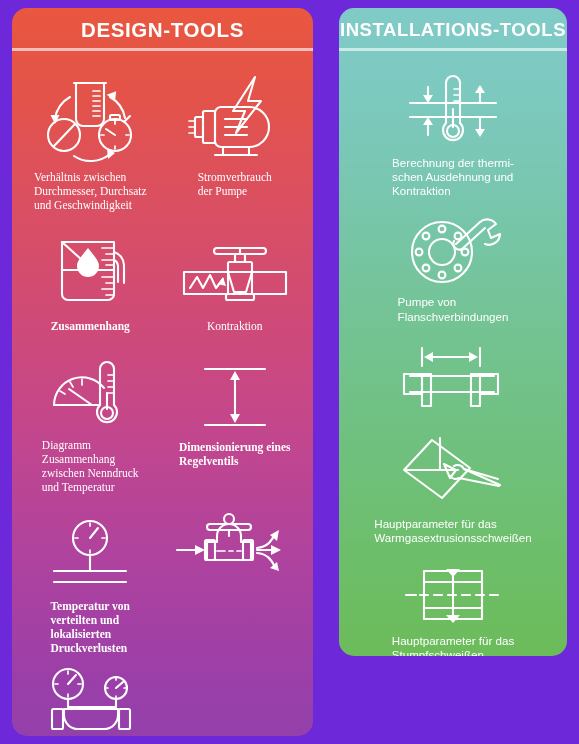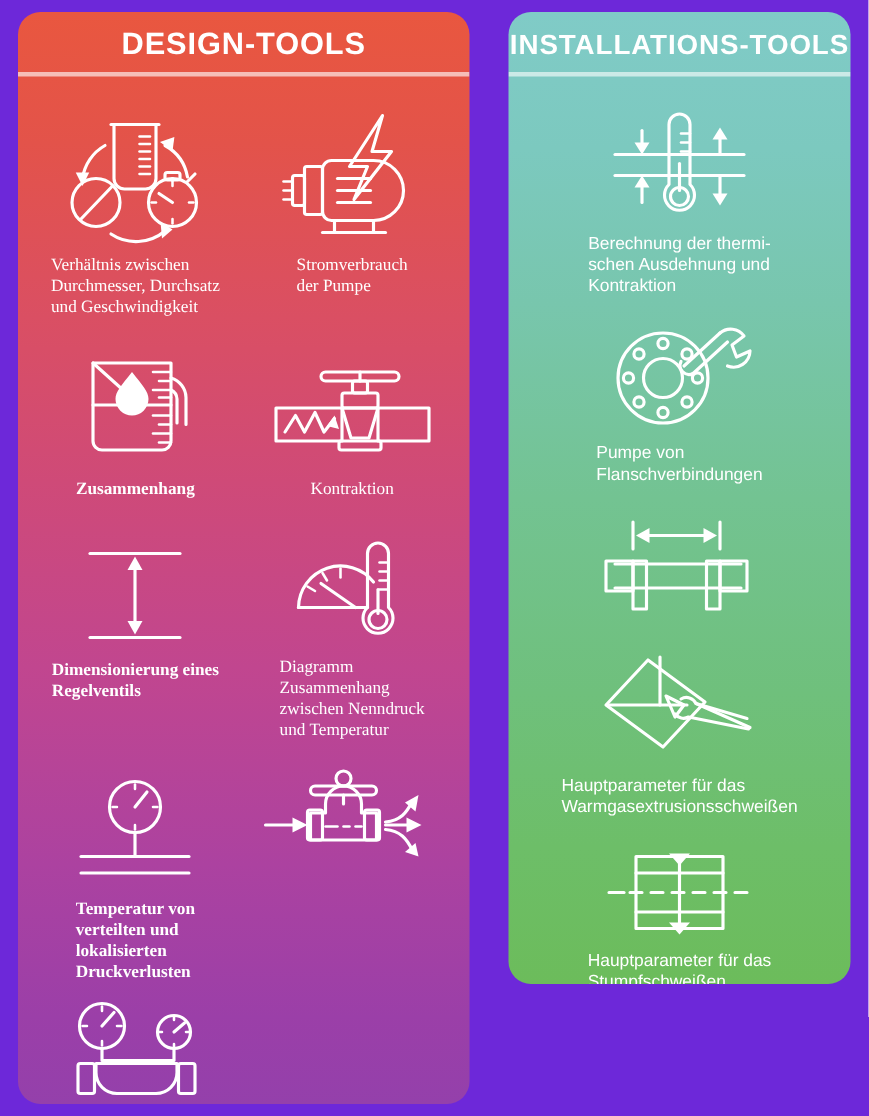--- a/index.html
+++ b/index.html
@@ -247,62 +247,62 @@
             <rect class="st" x="40" y="8" width="52" height="6" rx="3"></rect>
             <line class="st" x1="66" y1="8" x2="66" y2="14"></line>
 
             <path class="st" d="M16 48 l7 -11 l6 11 l7 -13 l6 13 l7 -9"></path>
             <path class="st-f" d="M49 37 l3 9 l-8 -2 z"></path>
           </svg>
         </div>
         <div class="caption">Kontraktion</div>
       </div>
 
+      <div class="tile" style="padding-top:18px;">
+        <div class="art">
+          <svg width="104" height="78" viewBox="0 0 104 78" aria-hidden="true">
+
+            <path class="st" d="M16 52 A28 28 0 0 1 66 35"></path>
+            <line class="st" x1="16" y1="52" x2="62" y2="52"></line>
+            <g class="st st-thin">
+              <line x1="22" y1="38" x2="27" y2="41"></line>
+              <line x1="32" y1="29" x2="35" y2="34"></line>
+              <line x1="44" y1="26" x2="44" y2="32"></line>
+            </g>
+            <path class="st" d="M31 36 L54 52"></path>
+
+            <path class="st" d="M62 16 a7 7 0 0 1 14 0 v36 a10 10 0 1 1 -14 0 z"></path>
+            <circle class="st" cx="69" cy="60" r="6"></circle>
+            <line class="st" x1="69" y1="40" x2="69" y2="56"></line>
+            <g class="st st-thin">
+              <line x1="70" y1="22" x2="76" y2="22"></line>
+              <line x1="70" y1="28" x2="76" y2="28"></line>
+              <line x1="70" y1="34" x2="76" y2="34"></line>
+              <line x1="70" y1="40" x2="76" y2="40"></line>
+            </g>
+          </svg>
+        </div>
+        <div class="caption">Diagramm
+Zusammenhang
+zwischen Nenndruck
+und Temperatur</div>
+      </div>
+
       <div class="tile" style="padding-top:26px;">
         <div class="art">
           <svg width="100" height="72" viewBox="0 0 100 72" aria-hidden="true">
             <line class="st" x1="20" y1="8" x2="80" y2="8"></line>
             <line class="st" x1="20" y1="64" x2="80" y2="64"></line>
             <line class="st" x1="50" y1="16" x2="50" y2="56"></line>
             <path class="st-f" d="M50 10 l5 9 h-10 z"></path>
             <path class="st-f" d="M50 62 l5 -9 h-10 z"></path>
           </svg>
         </div>
         <div class="caption bold">Dimensionierung eines
 Regelventils</div>
-      </div>
-
-      <div class="tile" style="padding-top:18px;">
-        <div class="art">
-          <svg width="104" height="78" viewBox="0 0 104 78" aria-hidden="true">
-
-            <path class="st" d="M16 52 A28 28 0 0 1 66 35"></path>
-            <line class="st" x1="16" y1="52" x2="62" y2="52"></line>
-            <g class="st st-thin">
-              <line x1="22" y1="38" x2="27" y2="41"></line>
-              <line x1="32" y1="29" x2="35" y2="34"></line>
-              <line x1="44" y1="26" x2="44" y2="32"></line>
-            </g>
-            <path class="st" d="M31 36 L54 52"></path>
-
-            <path class="st" d="M62 16 a7 7 0 0 1 14 0 v36 a10 10 0 1 1 -14 0 z"></path>
-            <circle class="st" cx="69" cy="60" r="6"></circle>
-            <line class="st" x1="69" y1="40" x2="69" y2="56"></line>
-            <g class="st st-thin">
-              <line x1="70" y1="22" x2="76" y2="22"></line>
-              <line x1="70" y1="28" x2="76" y2="28"></line>
-              <line x1="70" y1="34" x2="76" y2="34"></line>
-              <line x1="70" y1="40" x2="76" y2="40"></line>
-            </g>
-          </svg>
-        </div>
-        <div class="caption">Diagramm
-Zusammenhang
-zwischen Nenndruck
-und Temperatur</div>
       </div>
 
       <div class="tile" style="padding-top:18px;">
         <div class="art">
           <svg width="104" height="78" viewBox="0 0 104 78" aria-hidden="true">
             <circle class="st" cx="52" cy="24" r="17"></circle>
             <line class="st" x1="52" y1="24" x2="60" y2="14"></line>
             <g class="st st-thin">
               <line x1="52" y1="9" x2="52" y2="12"></line>
               <line x1="67" y1="24" x2="64" y2="24"></line>

